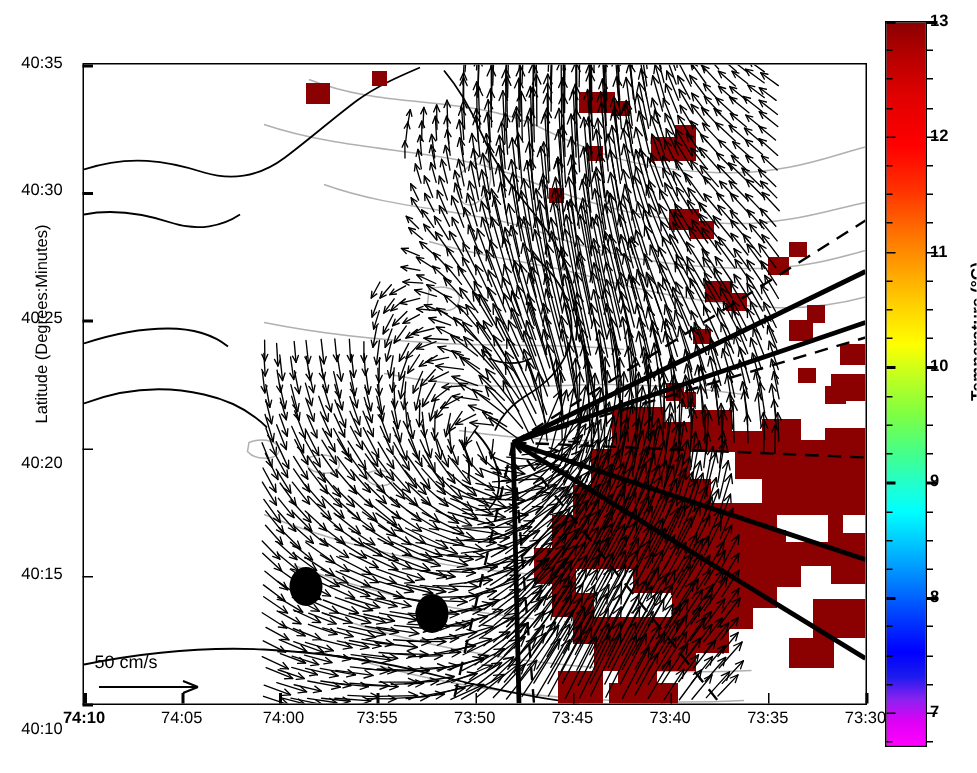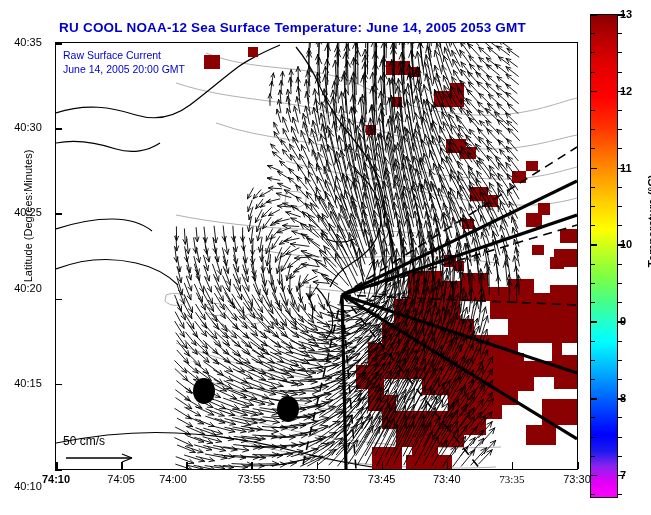--- a/index.html
+++ b/index.html
@@ -75,21 +75,20 @@
 
   #cblabel{left:572px;top:215px;width:160px;text-align:center;
            font-size:11.5px;font-weight:bold;color:#000;
            transform:rotate(-90deg);transform-origin:50% 50%;white-space:nowrap;}
 </style>
 </head>
 <body>
 
 <div id="root">
 
-  <div class="abs" id="title">RU COOL  NOAA-12  Sea Surface Temperature:  June 14, 2005 2053 GMT</div>
 
   <div class="abs" id="plot">
     <svg id="plotsvg" width="521" height="426" viewBox="0 0 521 426">
       <defs>
         <clipPath id="clipPlot">
             <rect x="0" y="0" width="521" height="426"></rect>
           </clipPath>
       </defs>
       <g clip-path="url(#clipPlot)">
 
@@ -2983,46 +2982,42 @@
         </g>
 
         <g stroke="#000000" stroke-width="1.3" fill="none">
           <line x1="10" y1="415" x2="76" y2="415"></line>
           <path d="M76 415 L66 411 M76 415 L66 419"></path>
         </g>
       </g>
     </svg>
   </div>
 
-  <div class="abs" id="anno">
-    <div>Raw Surface Current</div>
-    <div>June 14, 2005 20:00 GMT</div>
-  </div>
 
   <div class="abs" id="scaletxt">50 cm/s</div>
 
   <div class="abs" id="yticks">
       <div class="abs ytick" style="top: 36px;">40:35</div>
       <div class="abs ytick" style="top: 121.2px;">40:30</div>
       <div class="abs ytick" style="top: 206px;">40:25</div>
-      <div class="abs ytick" style="top: 282px;">40:20</div>
+      <div class="abs ytick" style="top: 303px;">40:20</div>
       <div class="abs ytick" style="top: 376.8px;">40:15</div>
       <div class="abs ytick" style="top: 480px;">40:10</div>
     </div>
   <div class="abs" id="ylabel">Latitude (Degrees:Minutes)</div>
 
   <div class="abs" id="xticks">
       <div class="xtick" style="left: 56px; font-weight: bold;">74:10</div>
       <div class="xtick" style="left: 121.125px;">74:05</div>
-      <div class="xtick" style="left: 173px;">74:00</div>
+      <div class="xtick" style="left: 189px;">74:00</div>
       <div class="xtick" style="left: 251.375px;">73:55</div>
       <div class="xtick" style="left: 316.5px;">73:50</div>
       <div class="xtick" style="left: 381.625px;">73:45</div>
       <div class="xtick" style="left: 446.75px;">73:40</div>
-      <div class="xtick" style="left: 511.875px; font-family: Liberation Serif, serif;">73:35</div>
+      <div class="xtick" style="left: 511.875px;">73:35</div>
       <div class="xtick" style="left: 577px;">73:30</div>
     </div>
 
   <div class="abs" id="cbar"></div>
   <div class="abs" id="cbticks">
       <div class="cbt" style="top: 14px;">13</div>
       <div class="cbt" style="top: 90.8254px;">12</div>
       <div class="cbt" style="top: 167.651px;">11</div>
       <div class="cbt" style="top: 244.476px;">10</div>
       <div class="cbt" style="top: 321.302px;">9</div>

